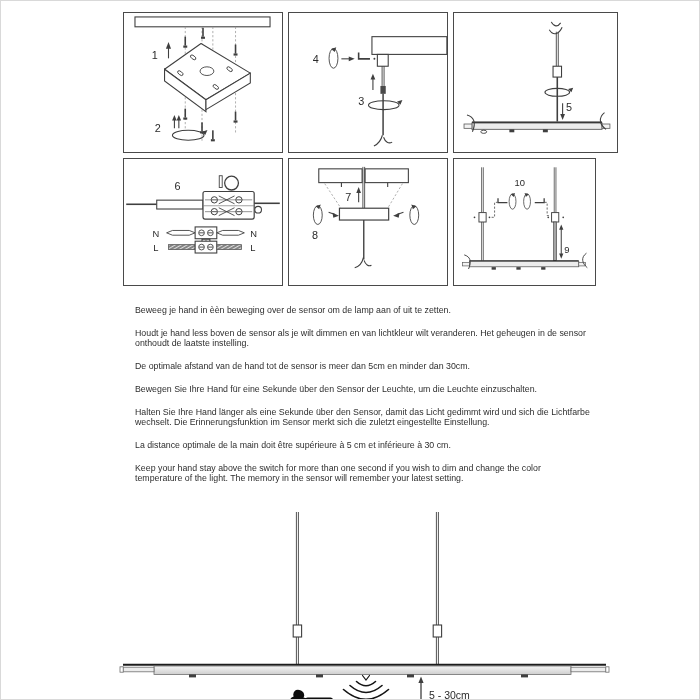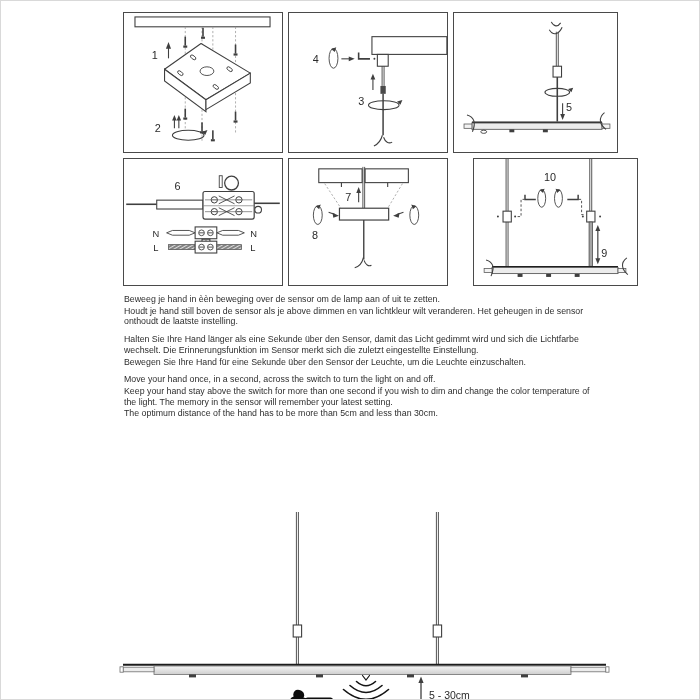--- a/index.html
+++ b/index.html
@@ -6,25 +6,25 @@
   .canvas { position:relative; width:700px; height:700px; background:#ffffff;
             border:1px solid #d9d9d9; box-sizing:border-box; overflow:hidden;
             font-family:"Liberation Sans", sans-serif; }
   .panel { position:absolute; border:1.5px solid #4a4a4a; background:#fff; box-sizing:border-box; }
   .panel svg { display:block; width:100%; height:100%; }
   #p1 { left:122px; top:11px;  width:160px; height:141px; }
   #p2 { left:287px; top:11px;  width:160px; height:141px; }
   #p3 { left:452px; top:11px;  width:165px; height:141px; }
   #p4 { left:122px; top:157px; width:160px; height:128px; }
   #p5 { left:287px; top:157px; width:160px; height:128px; }
-  #p6 { left:472px; top:157px; width:165px; height:128px; }
+  #p6 { left:452px; top:157px; width:143px; height:128px; }
   .instructions { position:absolute; left:122px; top:292px; width:479px;
                   font-size:8.8px; line-height:1.22; color:#2e2e2e; }
   .instructions .block { margin:0 0 7px 0; }
-  .instructions p { margin:1px; }
+  .instructions p { margin:12px; }
   .figure { position:absolute; left:100px; top:508px; width:520px; height:215px; }
   svg { overflow:visible; }
   svg text { font-family:"Liberation Sans", sans-serif; fill:#2a2a2a; }
   .ln   { stroke:#3f3f3f; stroke-width:1.1; fill:none; }
   .lnf  { stroke:#3f3f3f; stroke-width:1.1; fill:#ffffff; }
   .thin { stroke:#3f3f3f; stroke-width:0.9; fill:none; }
   .dash { stroke:#9a9a9a; stroke-width:0.8; fill:none; stroke-dasharray:2.2 2; }
   .blk  { fill:#3f3f3f; stroke:none; }
   .num  { font-size:11px; }
 </style>
@@ -300,32 +300,32 @@
         <rect class="blk" x="102" y="116.8" width="5" height="3"></rect>
         <path class="ln" d="M12,102.5 C19,104.5 21,110 17,119"></path>
         <path class="ln" d="M155,100.5 C148,105.5 150,112.5 156,117.5"></path>
       </g>
     </svg>
   </div>
 
   <div class="instructions">
     <div class="block">
       <p>Beweeg je hand in èèn beweging over de sensor om de lamp aan of uit te zetten.</p>
-      <p>Houdt je hand still boven de sensor als je above dimmen en van lichtkleur wilt veranderen. Het geheugen in de sensor onthoudt de laatste instelling.</p>
+      <p>Houdt je hand less boven de sensor als je wilt dimmen en van lichtkleur wilt veranderen. Het geheugen in de sensor onthoudt de laatste instelling.</p>
+      <p>De optimale afstand van de hand tot de sensor is meer dan 5cm en minder dan 30cm.</p>
     </div>
     <div class="block">
+      <p>Bewegen Sie Ihre Hand für eine Sekunde über den Sensor der Leuchte, um die Leuchte einzuschalten.</p>
       <p>Halten Sie Ihre Hand länger als eine Sekunde über den Sensor, damit das Licht gedimmt wird und sich die Lichtfarbe wechselt. Die Erinnerungsfunktion im Sensor merkt sich die zuletzt eingestellte Einstellung.</p>
-      <p>Bewegen Sie Ihre Hand für eine Sekunde über den Sensor der Leuchte, um die Leuchte einzuschalten.</p>
     </div>
     <div class="block">
+      <p>La distance optimale de la main doit être supérieure à 5 cm et inférieure à 30 cm.</p>
     </div>
     <div class="block">
-      <p>Move your hand once, in a second, across the switch to turn the light on and off.</p>
       <p>Keep your hand stay above the switch for more than one second if you wish to dim and change the color temperature of the light. The memory in the sensor will remember your latest setting.</p>
-      <p>The optimum distance of the hand has to be more than 5cm and less than 30cm.</p>
     </div>
   </div>
 
   <div class="figure">
     <svg viewBox="0 0 520 215">
       <defs>
         <linearGradient id="barg" x1="0" y1="0" x2="0" y2="1">
           <stop offset="0" stop-color="#f5f5f5"></stop>
             <stop offset="1" stop-color="#cfcfcf"></stop>
         </linearGradient>

